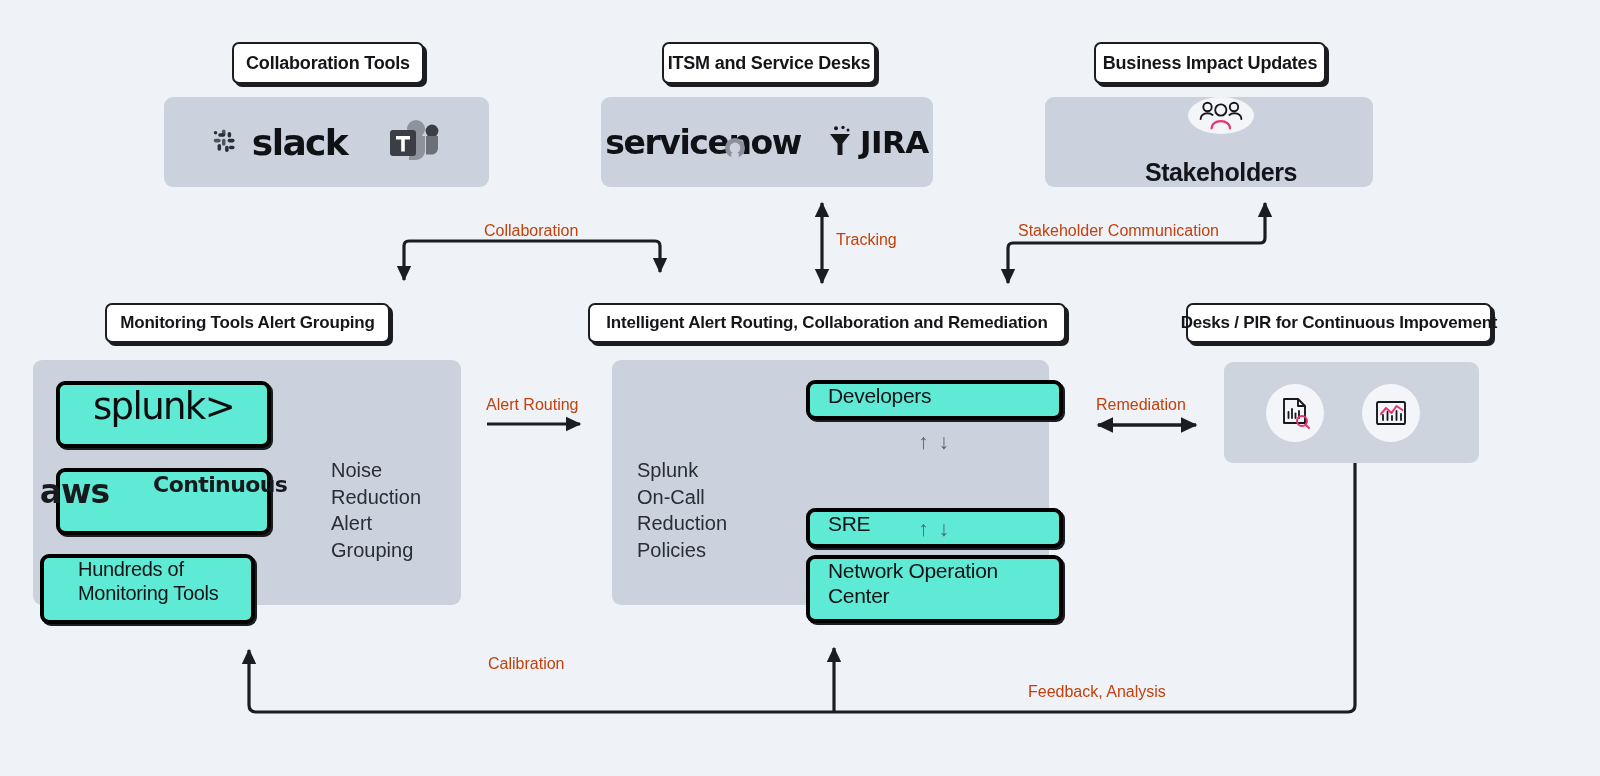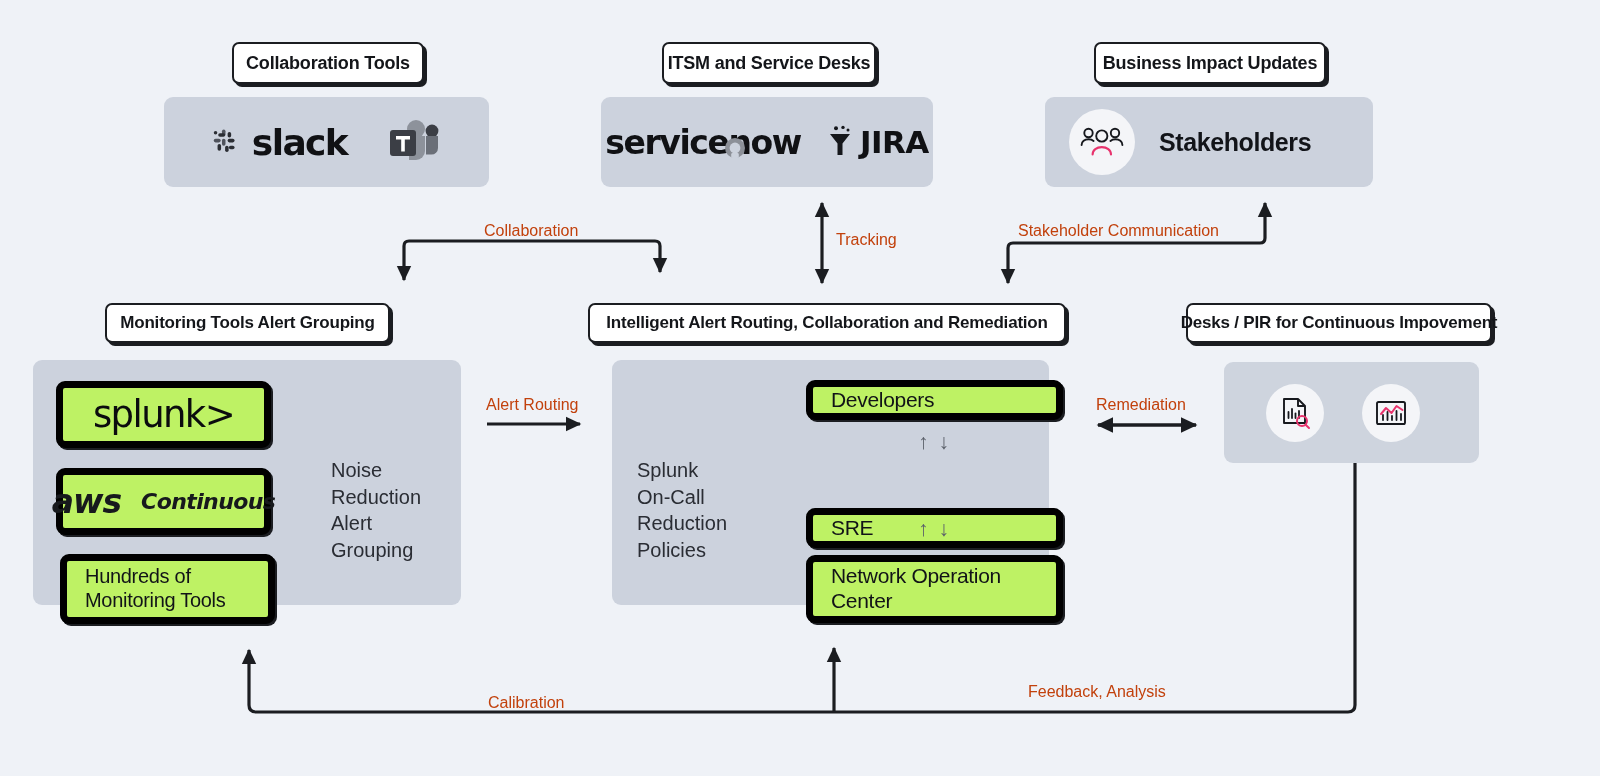--- a/index.html
+++ b/index.html
@@ -31,25 +31,25 @@
 
   
   .panel{
     background:#ccd2dd;
     border-radius:9px;
   }
   .panel.soft{background:#ced4de;}
 
   
   .card{
-    background:#bef264;
-    border:7px solid #000000;
+    background:#5eead4;
+    border:4px solid #000000;
     border-radius:9px;
     box-shadow:2px 2px 0 #1b1d21;
-    display:flex;align-items:center;
+    display:flex;
     box-sizing:border-box;
   }
   .card.center{justify-content:center;}
   .card-title{
     font-weight:400;
     font-size:21px;
     letter-spacing:-0.3px;
     color:#111317;
     padding-left:18px;
     line-height:1.18;
@@ -213,21 +213,21 @@
         <span class="jira-word">JIRA</span>
       </div>
     </div>
   </div>
 
   <div class="abs hdr-label" style="left:1094px;top:42px;width:232px;height:42px;">
     <span>Business Impact Updates</span>
   </div>
 
   <div class="abs panel" style="left:1045px;top:97px;width:328px;height:90px;">
-    <div style="display:flex;align-items:center;height:100%;padding-left:24px;gap:24px;">
+    <div style="display:flex;align-items:center;height:100%;padding-left:24px;gap:24px;flex-direction:column;">
       <div class="icon-circle" style="width:66px;height:66px;">
         <svg width="46" height="36" viewBox="0 0 46 36">
           <g fill="none" stroke="#16181d" stroke-width="1.9" stroke-linecap="round">
             <circle cx="9.5" cy="9" r="4.2"></circle>
             <path d="M2.6 21 c0-3.6 3.1-5.8 6.9-5.8 c2 0 3.8 0.6 5.1 1.7"></path>
             <circle cx="36" cy="9" r="4.2"></circle>
             <path d="M43.4 21 c0-3.6-3.1-5.8-6.9-5.8 c-2 0-3.8 0.6-5.1 1.7"></path>
             <circle cx="22.8" cy="12" r="5.6"></circle>
           </g>
           <path d="M13.6 30.5 c0-4.6 4.1-7.4 9.2-7.4 s9.2 2.8 9.2 7.4" fill="none" stroke="#e8336d" stroke-width="2.1" stroke-linecap="round"></path>
@@ -245,57 +245,57 @@
   </div>
   <div class="abs conn-label" style="left:1018px;top:222px;">
     <span>Stakeholder Communication</span>
   </div>
   <div class="abs conn-label" style="left:486px;top:396px;">
     <span>Alert Routing</span>
   </div>
   <div class="abs conn-label" style="left:1096px;top:396px;">
     <span>Remediation</span>
   </div>
-  <div class="abs conn-label" style="left:488px;top:694px;">
+  <div class="abs conn-label" style="left:488px;top:655px;">
     <span>Calibration</span>
   </div>
   <div class="abs conn-label" style="left:1028px;top:683px;">
     <span>Feedback, Analysis</span>
   </div>
 
   <div class="abs hdr-label" style="left:105px;top:303px;width:285px;height:40px;font-size:17px;">
     <span>Monitoring Tools Alert Grouping</span>
   </div>
 
   <div class="abs panel" style="left:33px;top:360px;width:428px;height:245px;"></div>
 
   <div class="abs card center" style="left:56px;top:381px;width:215px;height:67px;">
     <span class="splunk-word">splunk&gt;</span>
   </div>
 
-  <div class="abs card center" style="left:56px;top:468px;width:215px;height:67px;gap:10px;font-style:italic;">
+  <div class="abs card center" style="left:56px;top:468px;width:215px;height:67px;gap:22px;">
     <span class="aws-word">aws</span>
     <svg width="28" height="26" viewBox="0 0 28 26">
       <g fill="#3c4048">
         <rect x="11" y="1" width="5" height="5"></rect>
           <rect x="17" y="1" width="5" height="5"></rect>
         <rect x="8" y="7" width="5" height="5"></rect>
           <rect x="14" y="7" width="5" height="5"></rect>
         <rect x="20" y="7" width="5" height="5"></rect>
         <rect x="2" y="13" width="5" height="5"></rect>
           <rect x="8" y="13" width="5" height="5"></rect>
         <rect x="14" y="13" width="5" height="5"></rect>
         <rect x="2" y="19" width="5" height="5"></rect>
           <rect x="8" y="19" width="5" height="5"></rect>
       </g>
     </svg>
     <span class="cw-word">Continuous</span>
   </div>
 
-  <div class="abs card" style="left:60px;top:554px;width:215px;height:70px;">
+  <div class="abs card" style="left:40px;top:554px;width:215px;height:70px;padding-left:16px;">
     <span class="card-title" style="font-size:20px;">Hundreds of
 Monitoring Tools</span>
   </div>
 
   <div class="abs multi-text" style="left:331px;top:431px;width:120px;">
     <span>Noise
 Reduction
 Alert
 Grouping</span>
   </div>

